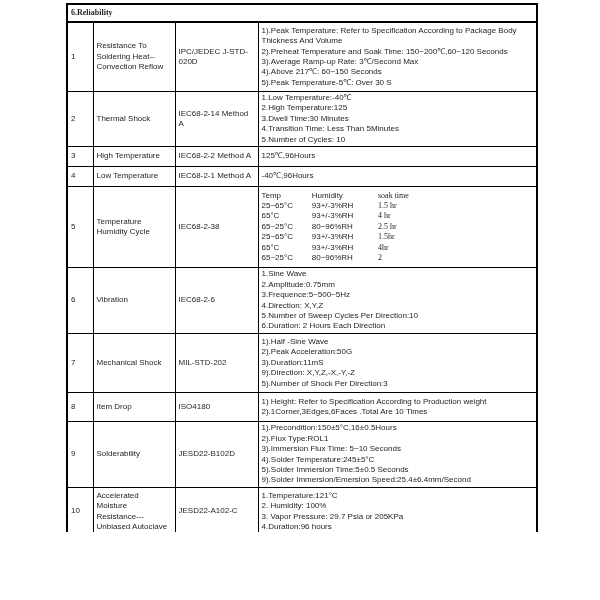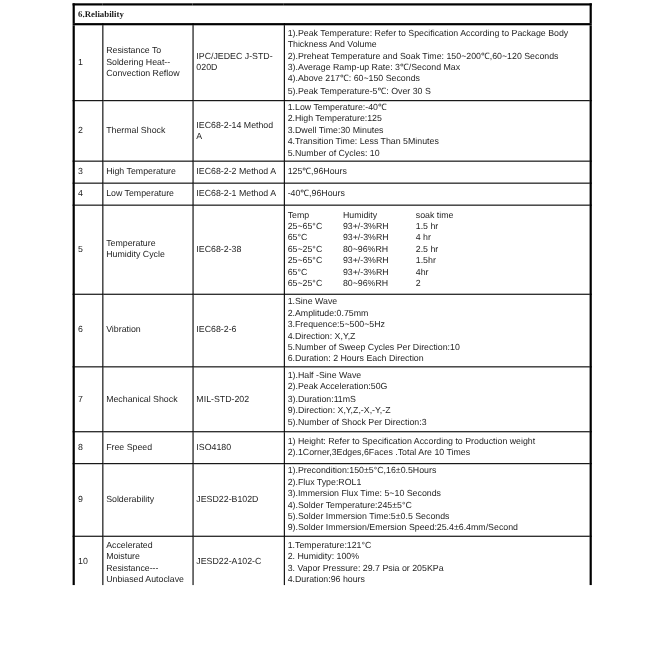--- a/index.html
+++ b/index.html
@@ -36,21 +36,21 @@
   
   .rh1 td{height:66px;} .rh2 td{height:52px;} .rh3 td{height:17px;}
   .rh4 td{height:17px;} .rh5 td{height:78px;} .rh6 td{height:63px;margin-left:44px;}
   .rh7 td{height:56px;} .rh8 td{height:26px;} .rh9 td{height:63px;margin-left:31px;}
   .rh10 td{height:45px;} .rh-gap td{height:10px;padding:0;}
 
   
   .ht-line{white-space:nowrap;}
   .ht-c1{display:inline-block;width:48px;}
   .ht-c2{display:inline-block;width:64px;}
-  .ht-c3{display:inline-block;}
+  .ht-c3{display:inline-block;font-family:Liberation Serif, serif;}
 
   
   table.footer{border:2px solid #000;margin-top:2px;}
   table.footer td{border:1px solid #000;vertical-align:middle;padding:0 4px;}
   td.logo-cell{text-align:center;padding:0;}
   .logo-text{
     display:inline-block;
     font-family:"Liberation Serif",serif;
     font-size:27px;line-height:27px;
     transform:scaleX(0.78);transform-origin:center;
@@ -204,21 +204,21 @@
           <div class="cond-line">1).Half -Sine Wave</div>
           <div class="cond-line">2).Peak Acceleration:50G</div>
           <div class="cond-line">3).Duration:11mS</div>
           <div class="cond-line">9).Direction: X,Y,Z,-X,-Y,-Z</div>
           <div class="cond-line">5).Number of Shock Per Direction:3</div>
         </td>
       </tr>
 
       <tr class="rh8">
         <td class="no-cell">8</td>
-        <td class="item-cell">Free Speed</td>
+        <td class="item-cell">Item Drop</td>
         <td class="std-cell">ISO4180</td>
         <td class="cond-cell">
           <div class="cond-line">1) Height: Refer to Specification According to Production weight</div>
           <div class="cond-line">2).1Corner,3Edges,6Faces .Total Are 10 Times</div>
         </td>
       </tr>
 
       <tr class="rh9">
         <td class="no-cell">9</td>
         <td class="item-cell">Solderability</td>

